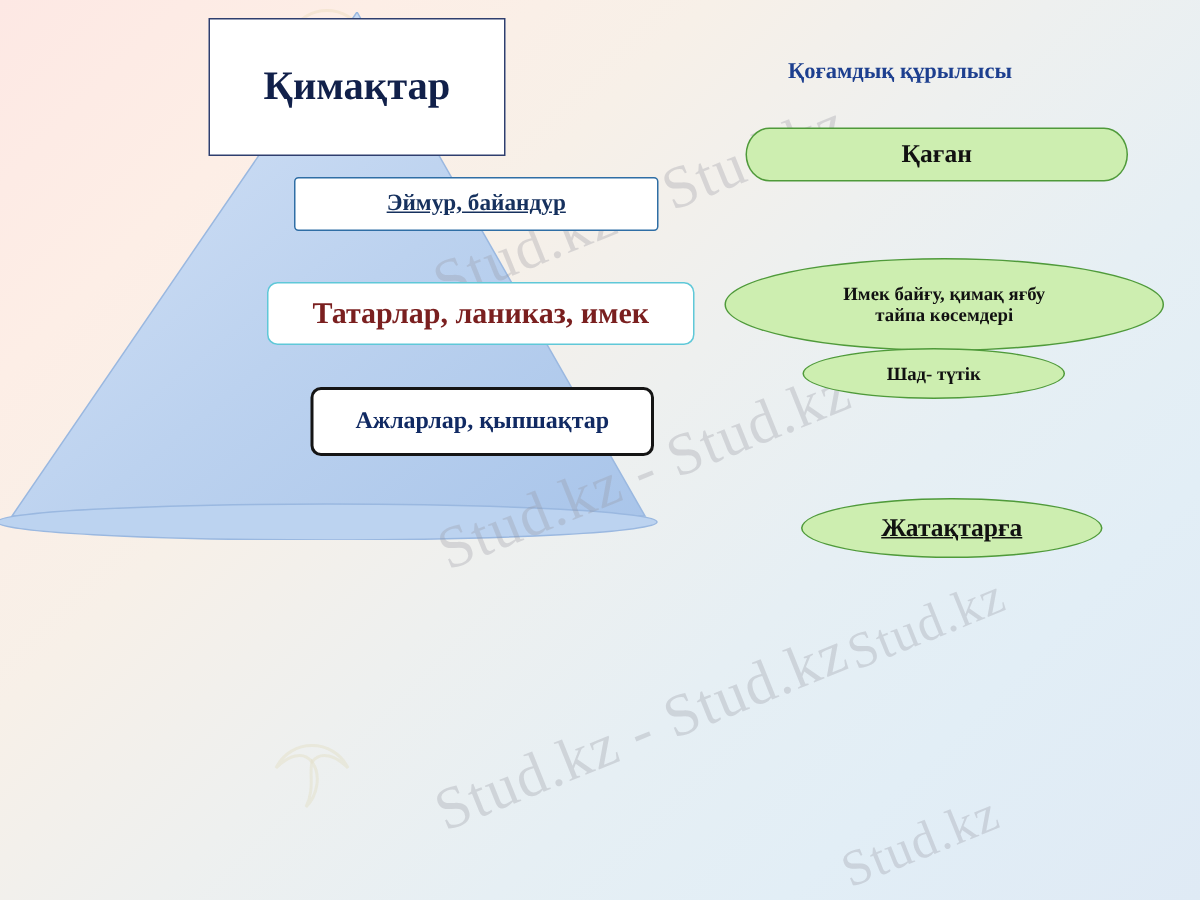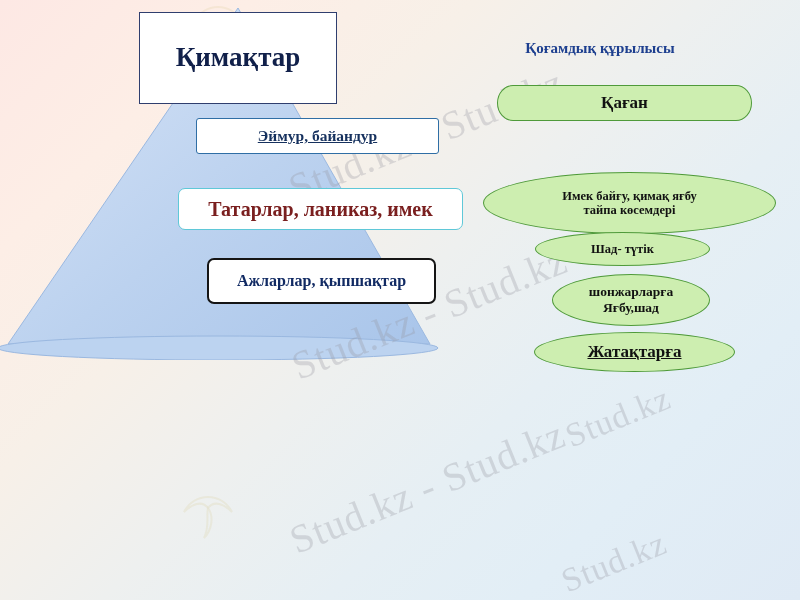--- a/index.html
+++ b/index.html
@@ -231,24 +231,18 @@
     <span class="txt">
       <span>Имек байғу, қимақ яғбу</span><br>
       <span>тайпа көсемдері</span>
     </span>
   </div>
 
   <div class="ell" id="ell-shad">
     <span class="txt">Шад- түтік</span>
   </div>
 
-  <div class="ell" id="ell-shonjar">
-    <span class="txt">
-      <span>шонжарларға</span><br>
-      <span>Яғбу,шад</span>
-    </span>
-  </div>
 
   <div class="ell" id="ell-jatak">
     <span class="txt">Жатақтарға</span>
   </div>
 
 </div>
 
 </body></html>

